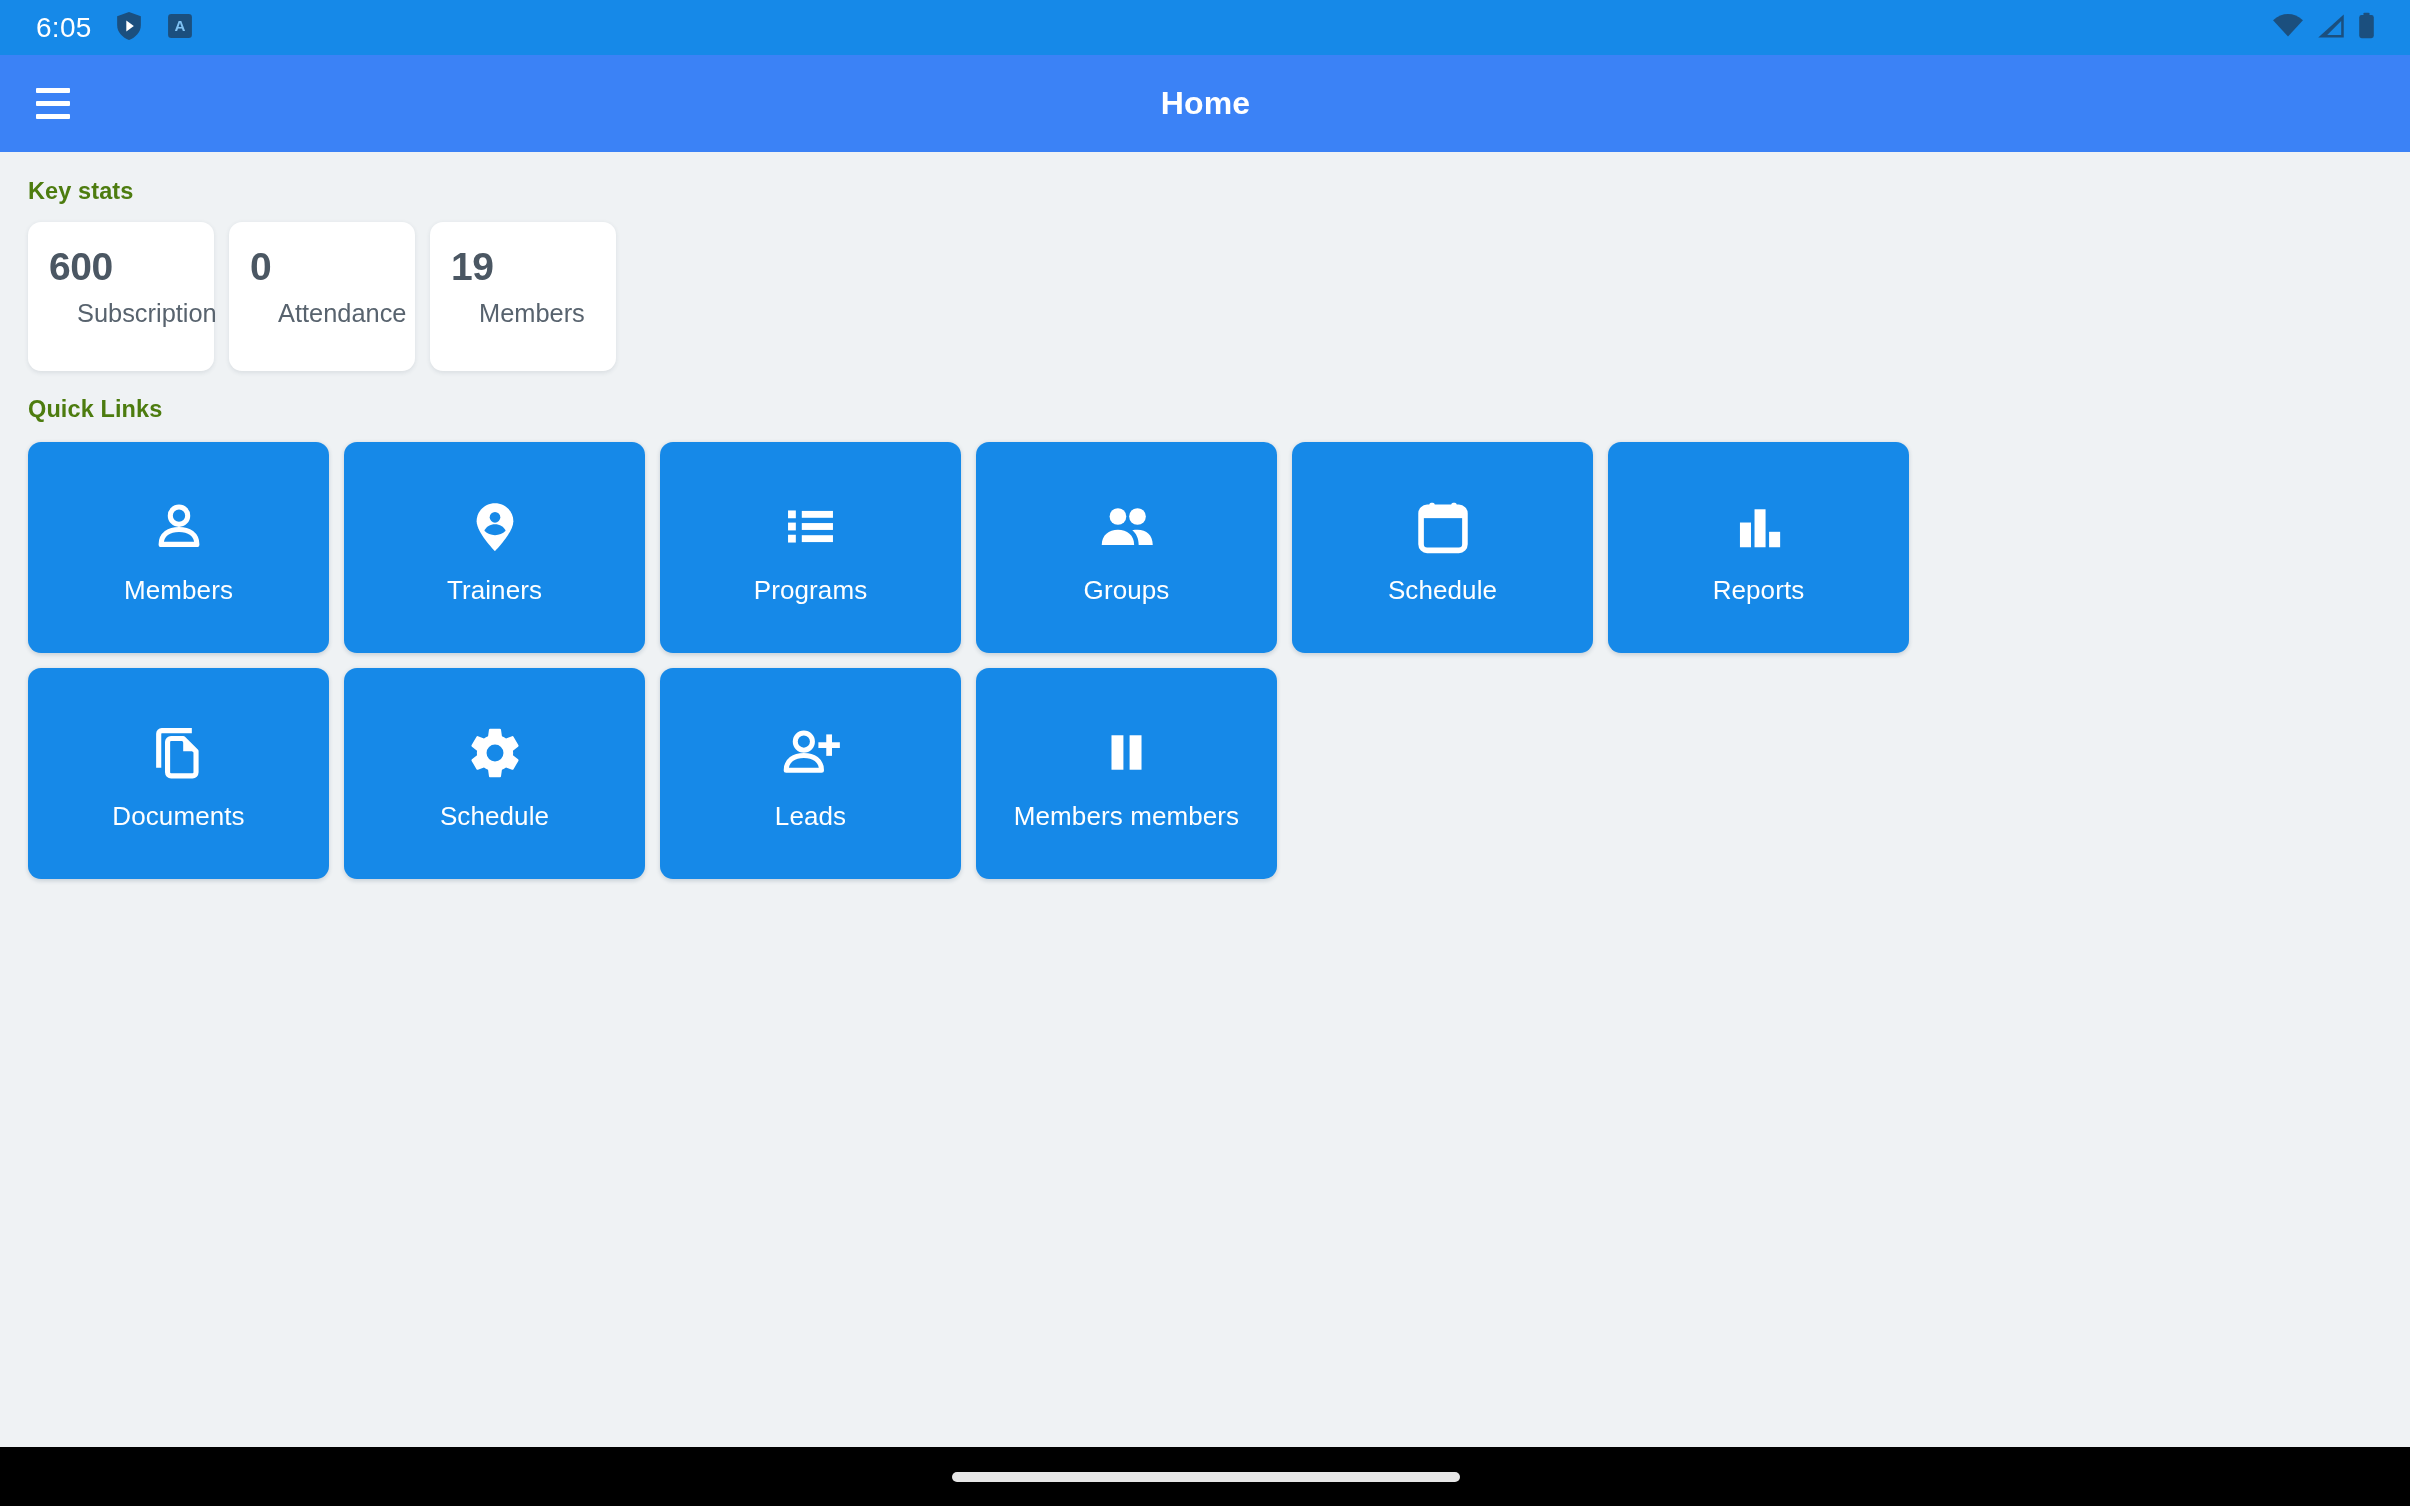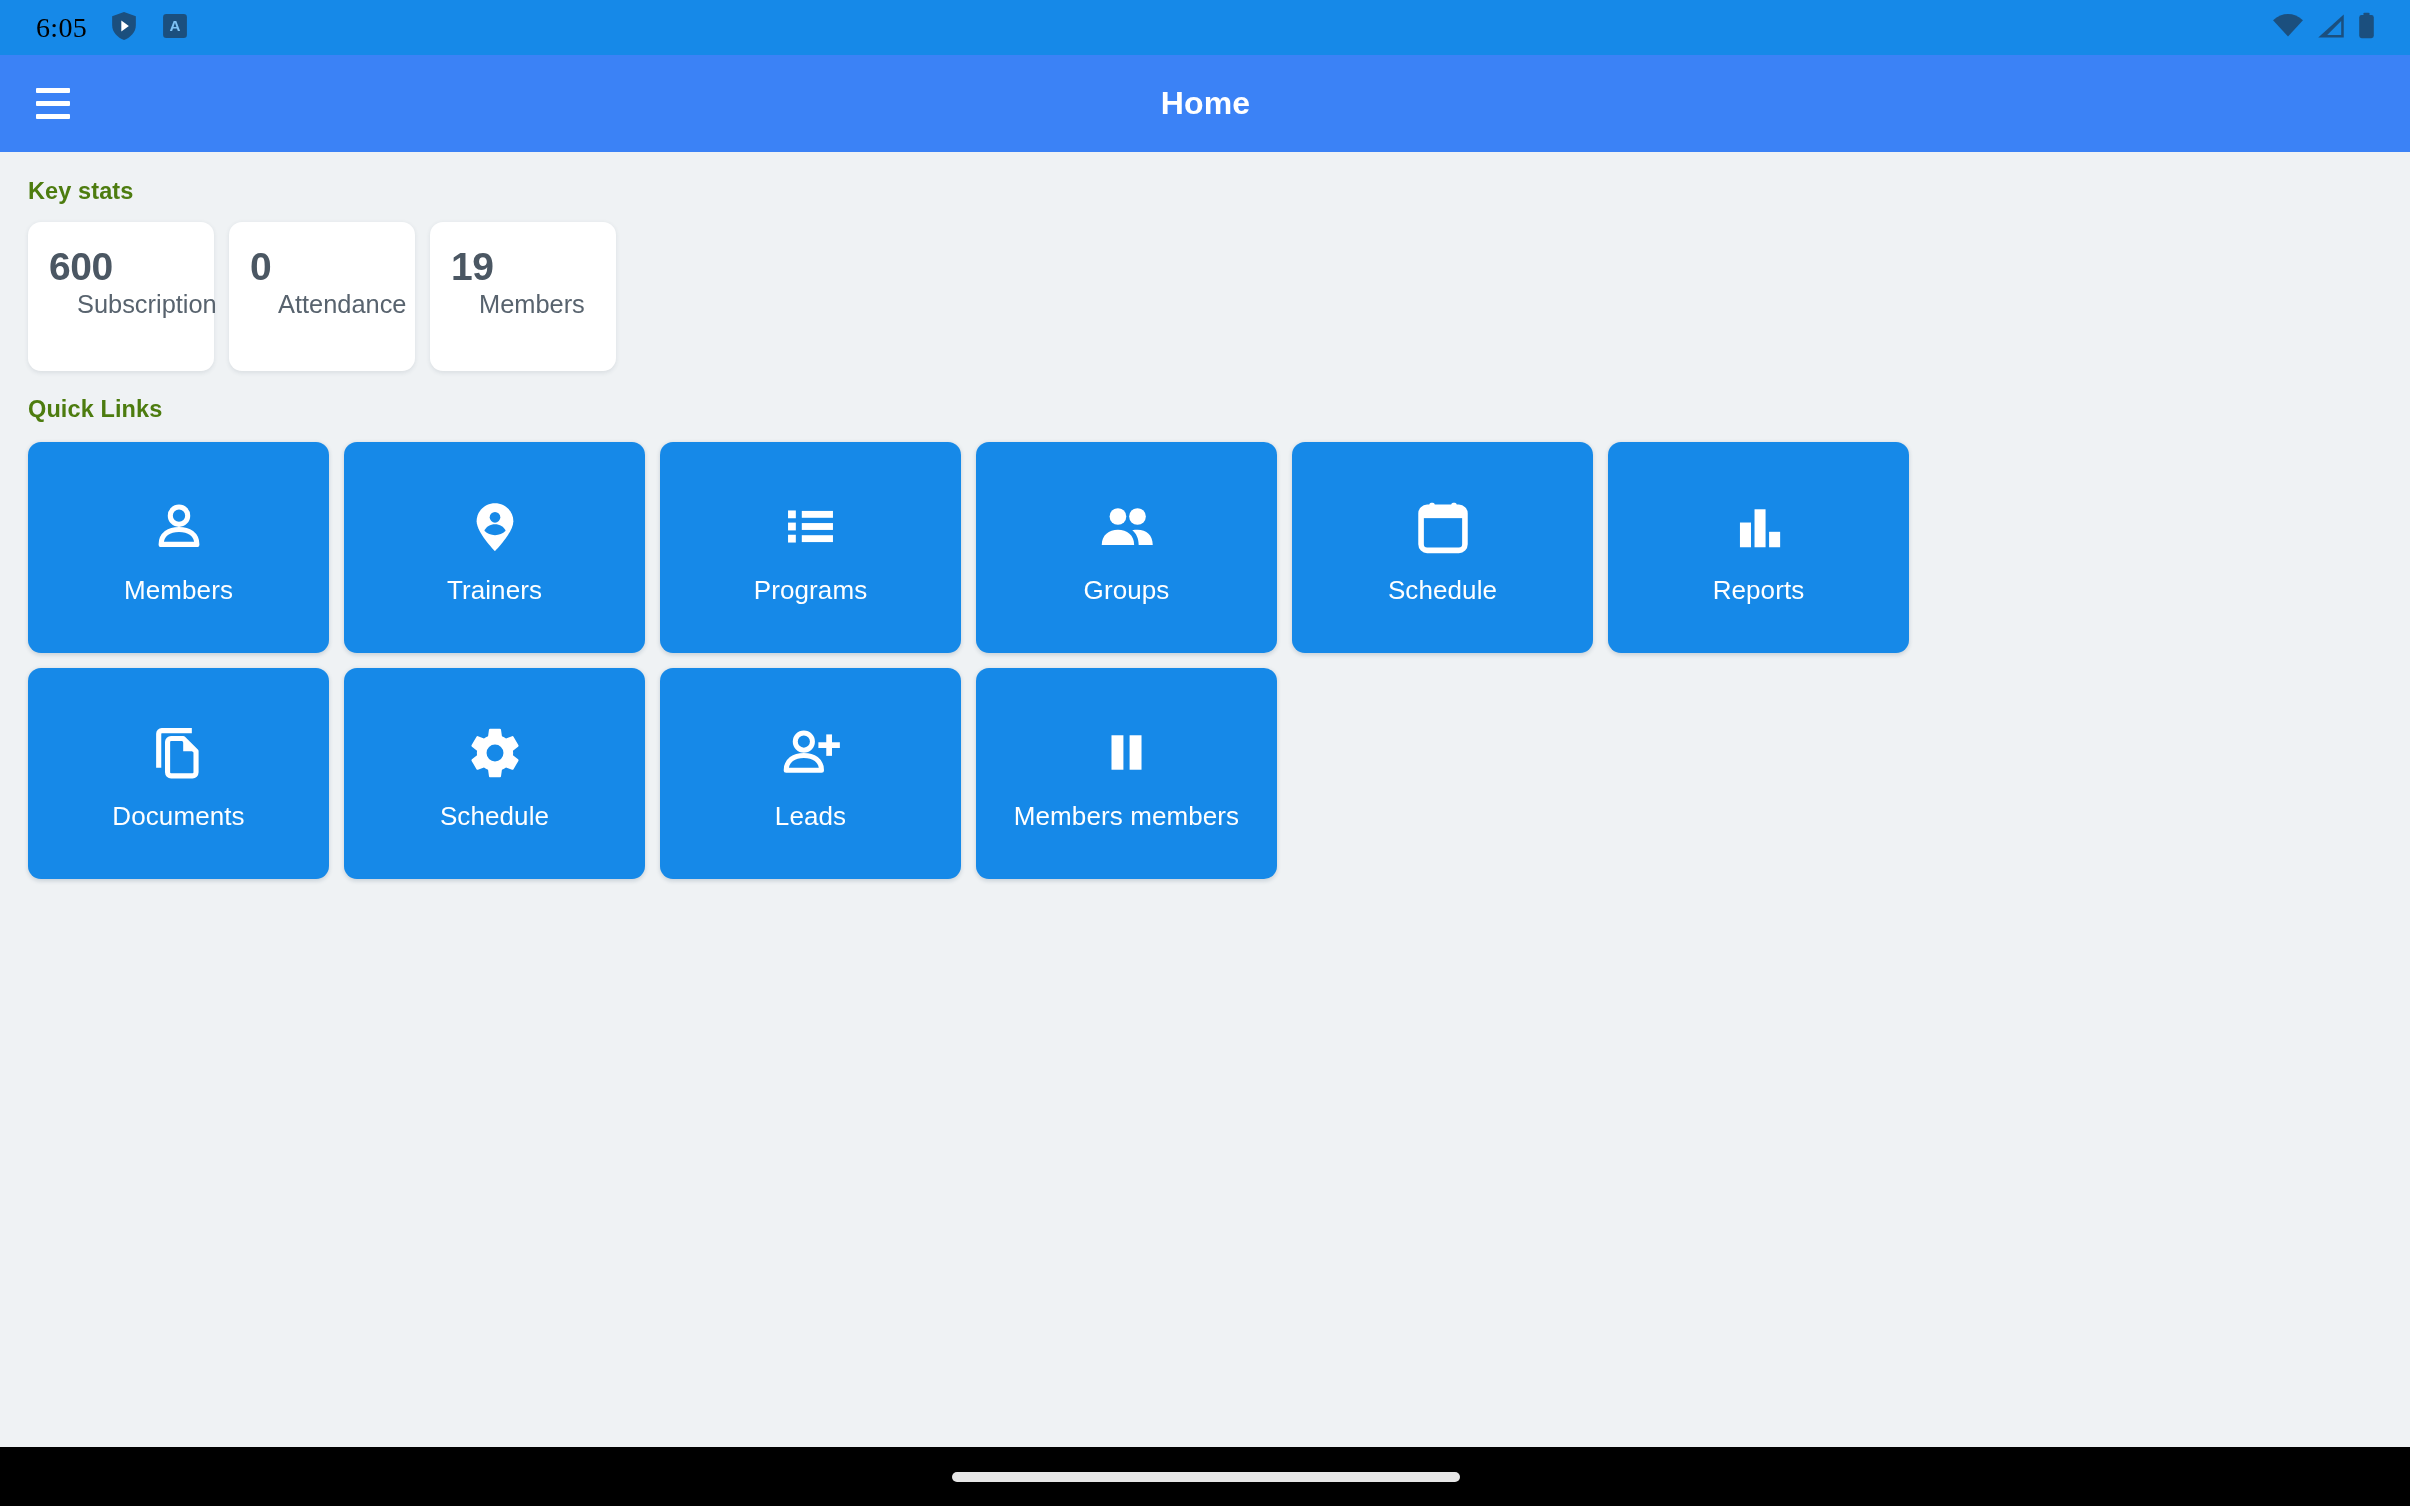--- a/index.html
+++ b/index.html
@@ -31,24 +31,24 @@
     padding: 0 36px;
     flex: 0 0 auto;
     position: relative;
   }
   .status-left {
     display: flex;
     align-items: center;
     gap: 24.5px;
   }
   .status-clock {
-    color: #000000;
+    color: #ffffff;
     font-size: 28px;
     letter-spacing: 0.3px;
-    font-family: Liberation Serif, serif;
+    font-family: Liberation Sans, sans-serif;
   }
   .status-icon { display: block; }
   .status-right {
     margin-left: auto;
     display: flex;
     align-items: center;
     gap: 13px;
   }
 
   
@@ -119,21 +119,21 @@
   }
   .stat-card {
     background: #ffffff;
     border-radius: 13px;
     box-shadow: 0 1.9px 4.7px rgba(40,60,80,0.10);
     width: 186px;
     height: 149px;
     padding: 24.5px 21px 0 21px;
     display: flex;
     flex-direction: column;
-    gap: 4px;
+    gap: 13px;
   }
   .stat-value {
     font-size: 39px;
     font-weight: bold;
     color: #4b5763;
     line-height: 1.05;
     letter-spacing: -0.5px;
   }
   .stat-label {
     font-size: 25.4px;

